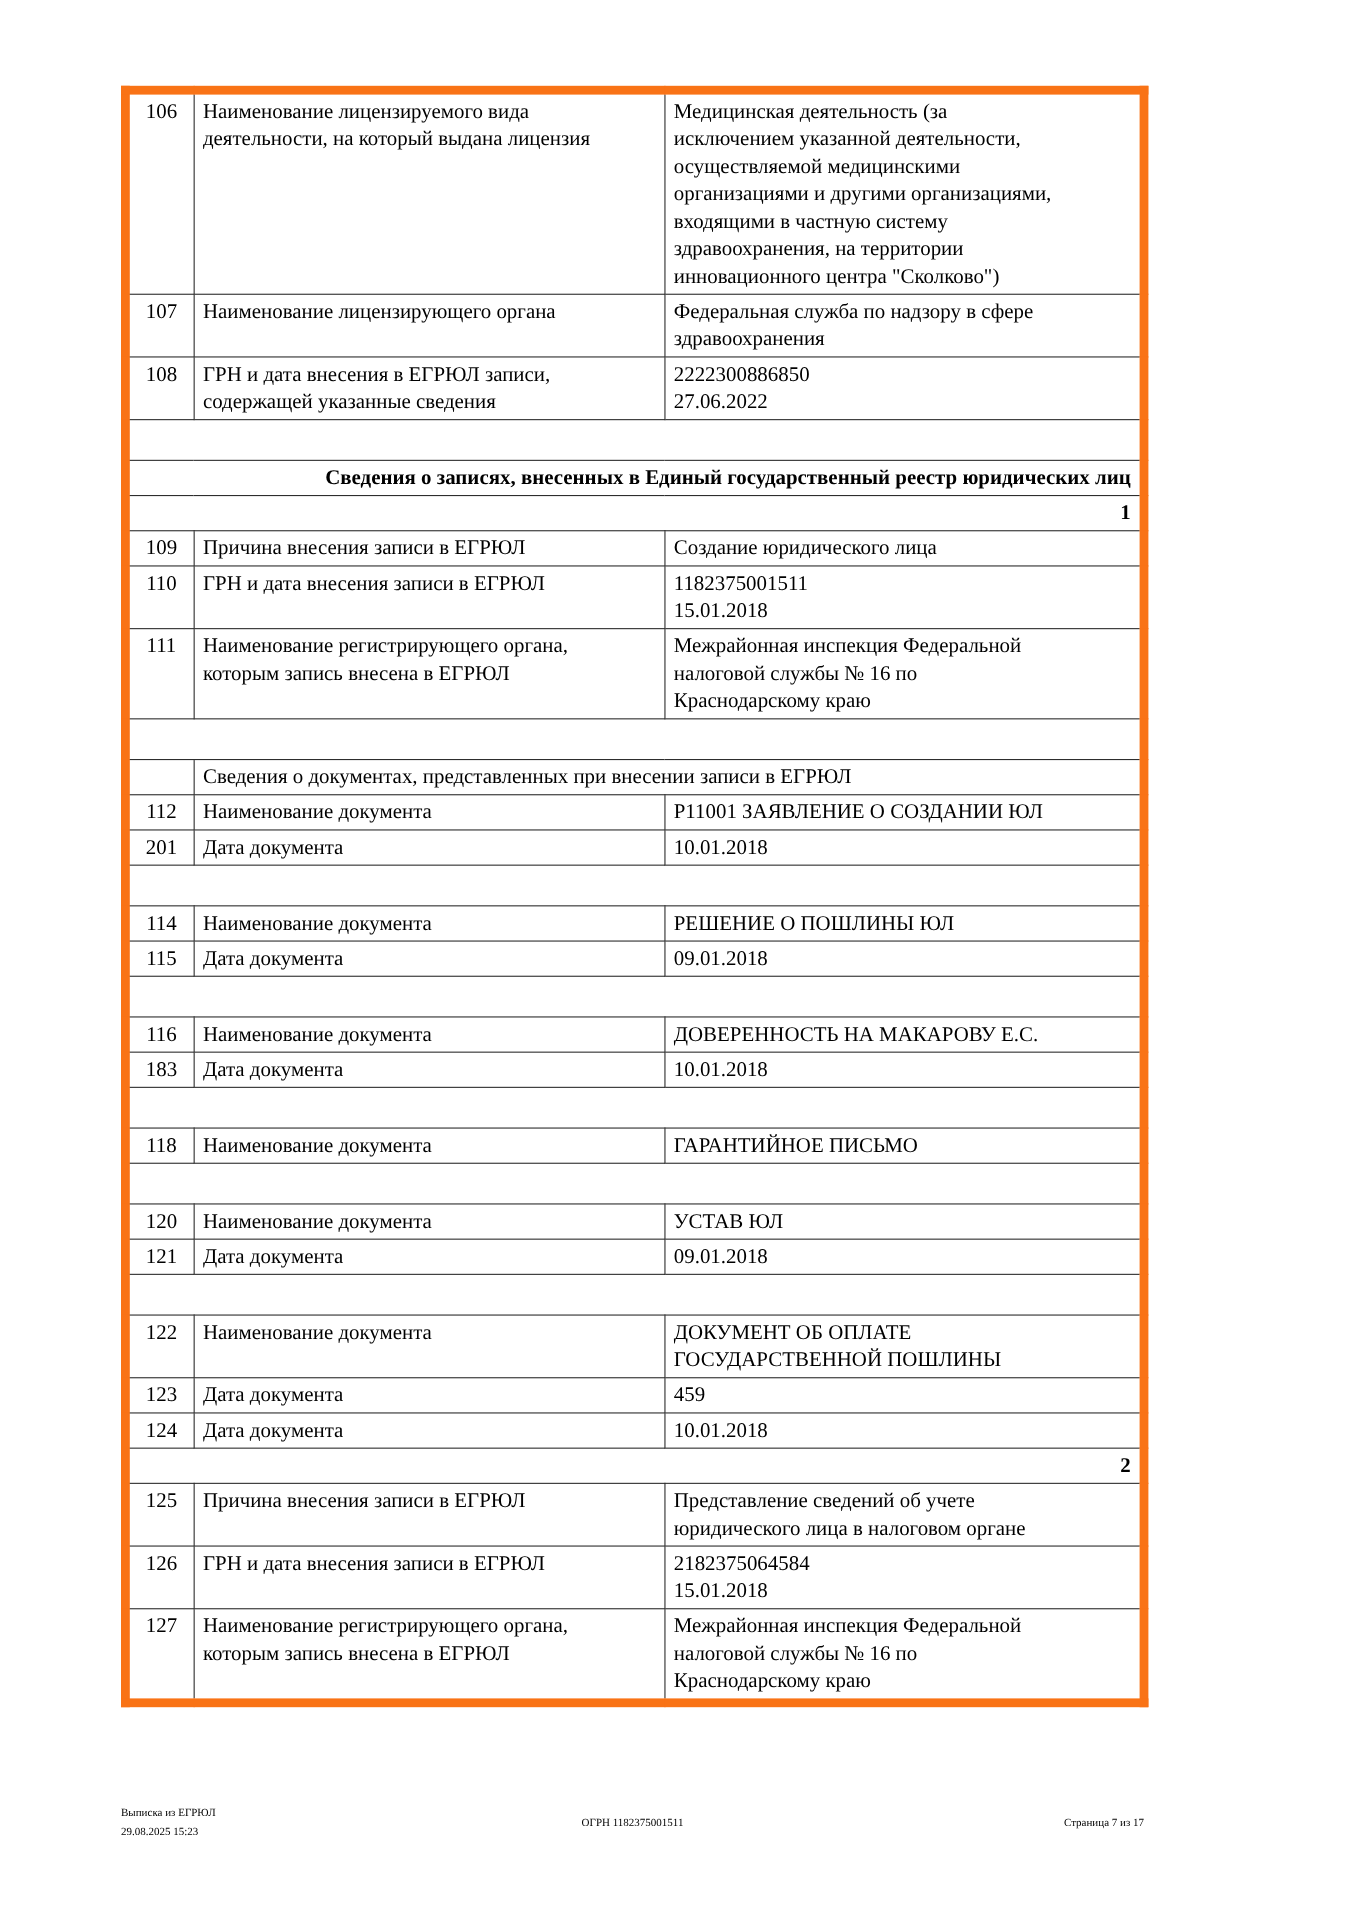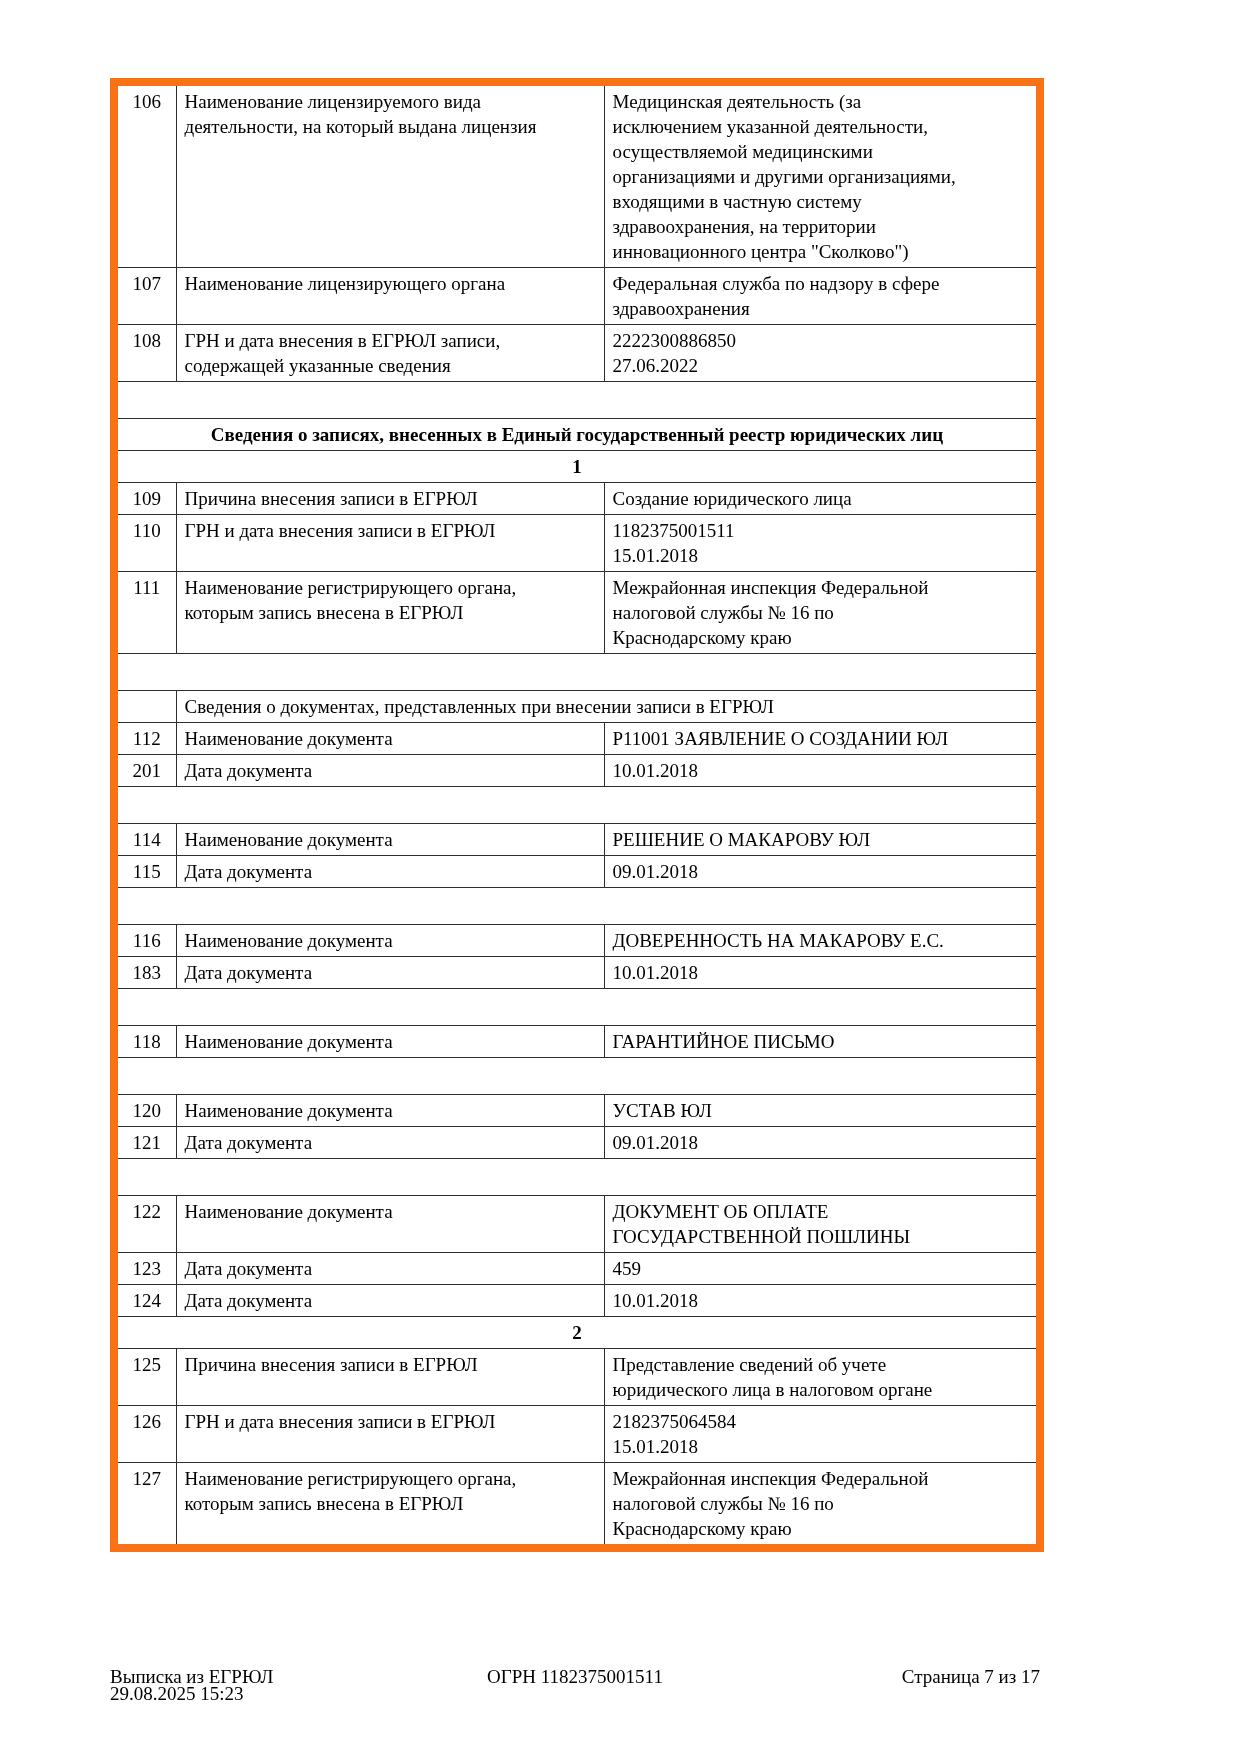--- a/index.html
+++ b/index.html
@@ -40,33 +40,32 @@
     text-align: center;
     padding-left: 2px;
     padding-right: 2px;
   }
   tr.spacer td {
     height: 36px;
     padding: 0;
   }
   tr.section td, tr.numrow td {
     font-weight: bold;
-    text-align: center;
+    text-align: right;
     white-space: normal;
   }
   .footer {
     position: absolute;
     left: 110px;
     top: 1640px;
     width: 930px;
     display: flex;
-    align-items: flex-start;
-    font-size: 19px;
+    align-items: center;
+    font-size: 10px;
     line-height: 17px;
-    margin-top: 28px;
   }
   .footer .f-left  { flex: 1; text-align: left; }
   .footer .f-center{ flex: 1; text-align: center; }
   .footer .f-right { flex: 1; text-align: right; }
 </style>
 </head>
 <body>
 
 <div class="table-wrap">
   <table class="egrul">
@@ -145,21 +144,21 @@
           <td class="num">201</td>
           <td>Дата документа</td>
           <td>10.01.2018</td>
         </tr>
         <tr class="spacer">
           <td colspan="3"></td>
         </tr>
         <tr>
           <td class="num">114</td>
           <td>Наименование документа</td>
-          <td>РЕШЕНИЕ О МАКАРОВУ ЮЛ</td>
+          <td>РЕШЕНИЕ О ПОШЛИНЫ ЮЛ</td>
         </tr>
         <tr>
           <td class="num">115</td>
           <td>Дата документа</td>
           <td>09.01.2018</td>
         </tr>
         <tr class="spacer">
           <td colspan="3"></td>
         </tr>
         <tr>

